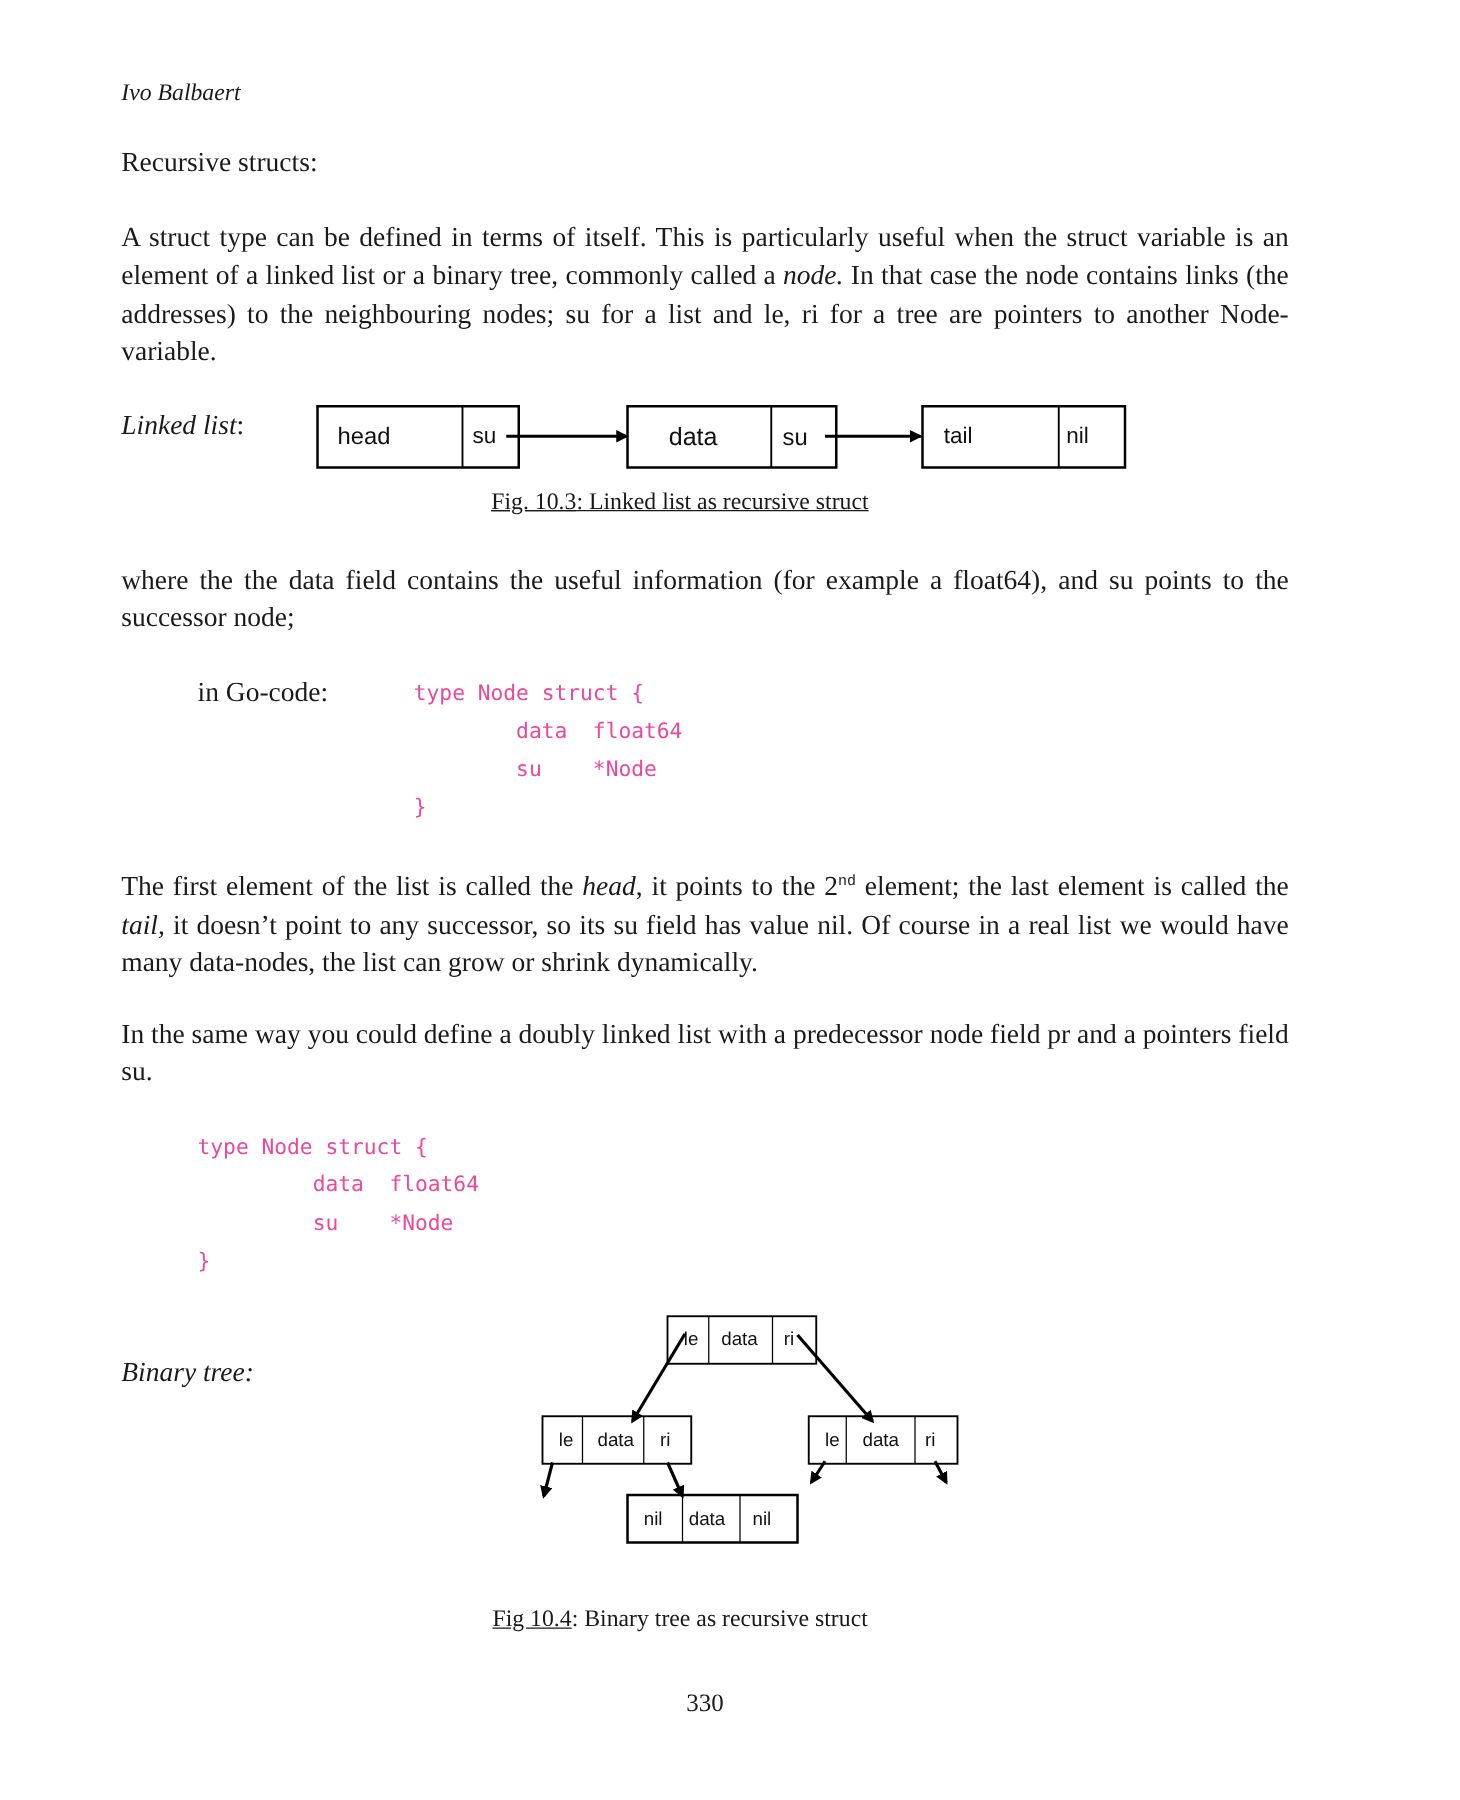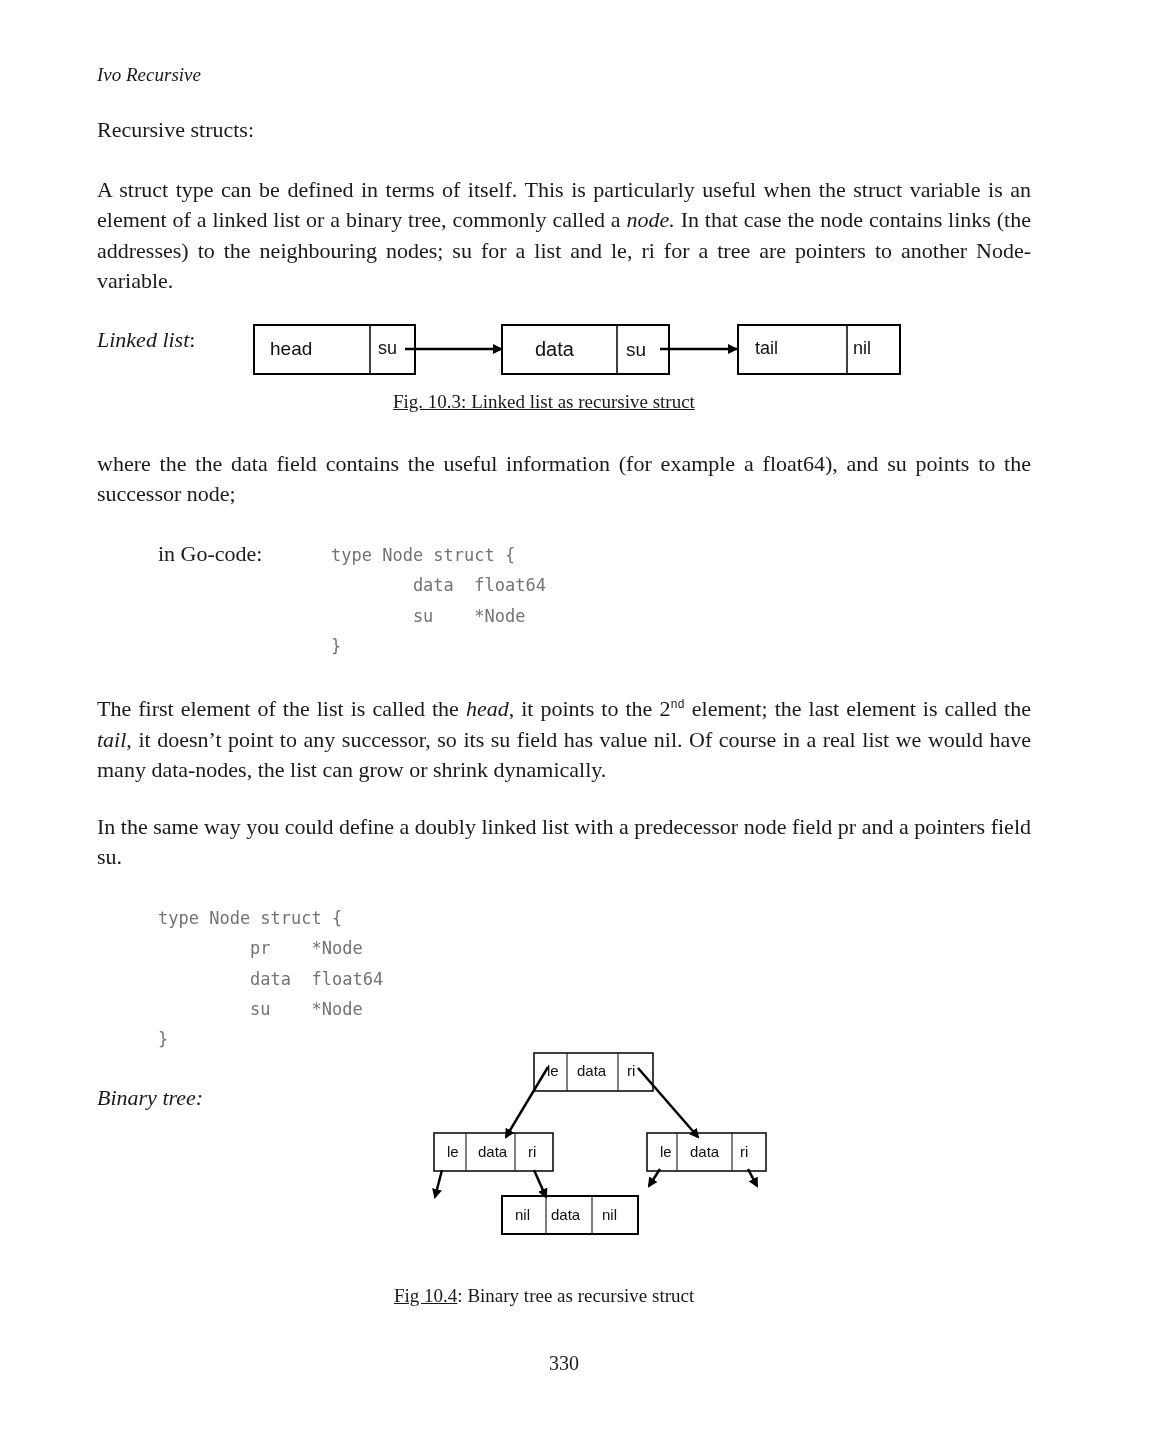--- a/index.html
+++ b/index.html
@@ -6,29 +6,29 @@
   body { width: 1168px; height: 1440px; position: relative; overflow: hidden;
          font-family: "Liberation Serif", serif; color: #1a1a1a; }
   .abs { position: absolute; }
   .author { left: 97px; top: 64px; font-size: 19px; font-style: italic; }
   .heading { left: 97px; top: 117px; font-size: 22px; }
   .para { left: 97px; width: 934px; font-size: 22px; line-height: 30.3px; text-align: justify; }
   .para i { font-style: italic; }
   .label-it { font-size: 22px; font-style: italic; }
   .caption { font-size: 19px; }
   .caption .u { text-decoration: underline; }
-  .code { font-family: "DejaVu Sans Mono", monospace; font-size: 17px; color: #737373; white-space: pre; line-height: 30.3px; }
+  .code { font-family: "DejaVu Sans Mono", monospace; font-size: 17px; color: #ec4899; white-space: pre; line-height: 30.3px; }
   svg text { font-family: "Liberation Sans", sans-serif; fill: #111; }
   .pagenum { left: 0; width: 1128px; top: 1352px; text-align: center; font-size: 20px; }
   sup { font-size: 12px; font-family: Liberation Mono, monospace; }
 </style>
 </head>
 <body>
 
-<div class="abs author">Ivo Recursive</div>
+<div class="abs author">Ivo Balbaert</div>
 <div class="abs heading">Recursive structs:</div>
 
 <div class="abs para" style="top:175px;"><span>A struct type can be defined in terms of itself. This is particularly useful when the struct variable is an element of a linked list or a binary tree, commonly called a </span><i>node.</i><span> In that case the node contains links (the addresses) to the neighbouring nodes; su for a list and le, ri for a tree are pointers to another Node-variable.</span></div>
 
 <div class="abs label-it" style="left:97px; top:327px;"><span>Linked list</span><span style="font-style:normal">:</span></div>
 
 <svg class="abs" style="left:240px; top:315px;" width="680" height="70">
   <defs>
     <marker id="ah" markerWidth="10" markerHeight="10" refX="9" refY="5" orient="auto" markerUnits="userSpaceOnUse">
       <path d="M0,0 L10,5 L0,10 z" fill="#000"></path>
@@ -60,21 +60,21 @@
 
 <div class="abs para" style="top:449px;">where the the data field contains the useful information (for example a float64), and su points to the successor node;</div>
 
 <div class="abs" style="left:158px; top:541px; font-size:22px;">in Go-code:</div>
 <div class="abs code" style="left:331px; top:540px;"><div>type Node struct {</div><div>        data  float64</div><div>        su    *Node</div><div>}</div></div>
 
 <div class="abs para" style="top:690px;"><span>The first element of the list is called the </span><i>head</i><span>, it points to the 2</span><sup>nd</sup><span> element; the last element is called the </span><i>tail,</i><span> it doesn’t point to any successor, so its su field has value nil. Of course in a real list we would have many data-nodes, the list can grow or shrink dynamically.</span></div>
 
 <div class="abs para" style="top:812px;">In the same way you could define a doubly linked list with a predecessor node field pr and a pointers field su.</div>
 
-<div class="abs code" style="left:158px; top:903px;"><div>type Node struct {</div><div>         pr    *Node</div><div>         data  float64</div><div>         su    *Node</div><div>}</div></div>
+<div class="abs code" style="left:158px; top:903px;"><div>type Node struct {</div><div>         data  float64</div><div>         su    *Node</div><div>}</div></div>
 
 <div class="abs label-it" style="left:97px; top:1085px;">Binary tree:</div>
 
 <svg class="abs" style="left:420px; top:1045px;" width="360" height="200">
   <defs>
     <marker id="ah2" markerWidth="10" markerHeight="10" refX="8" refY="5" orient="auto" markerUnits="userSpaceOnUse">
       <path d="M0,0 L10,5 L0,10 z" fill="#000"></path>
     </marker>
   </defs>
 

